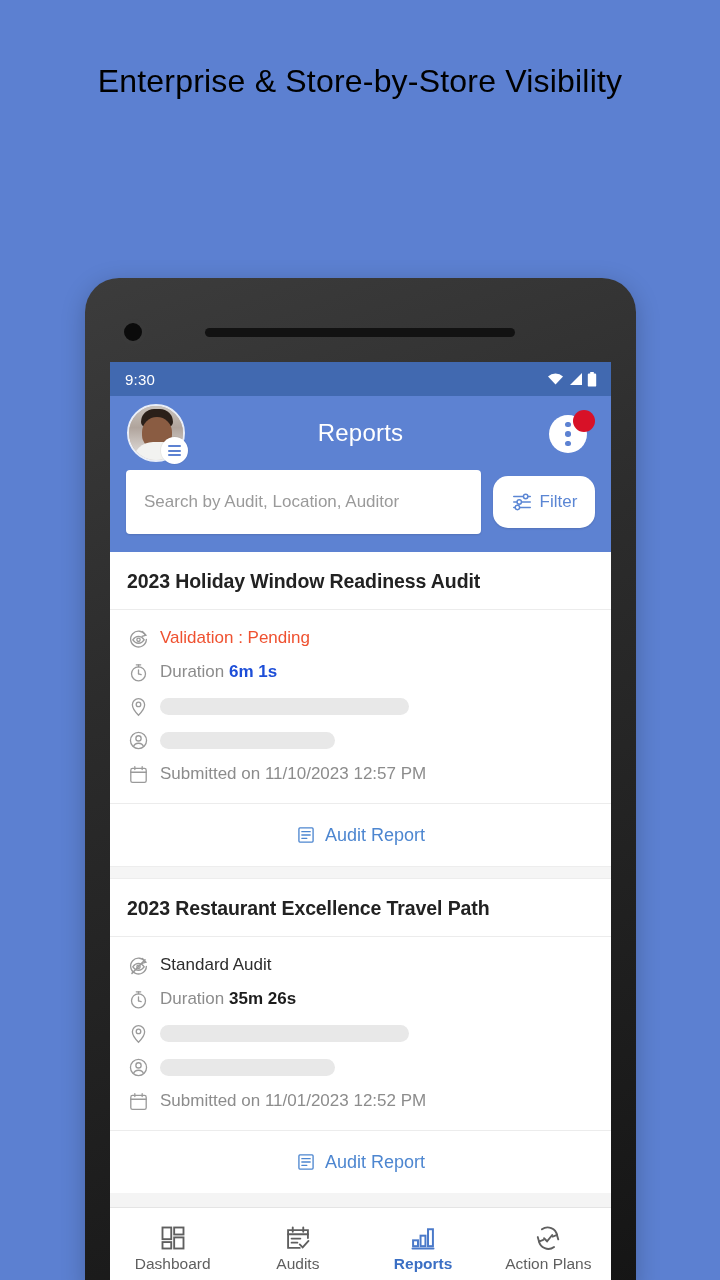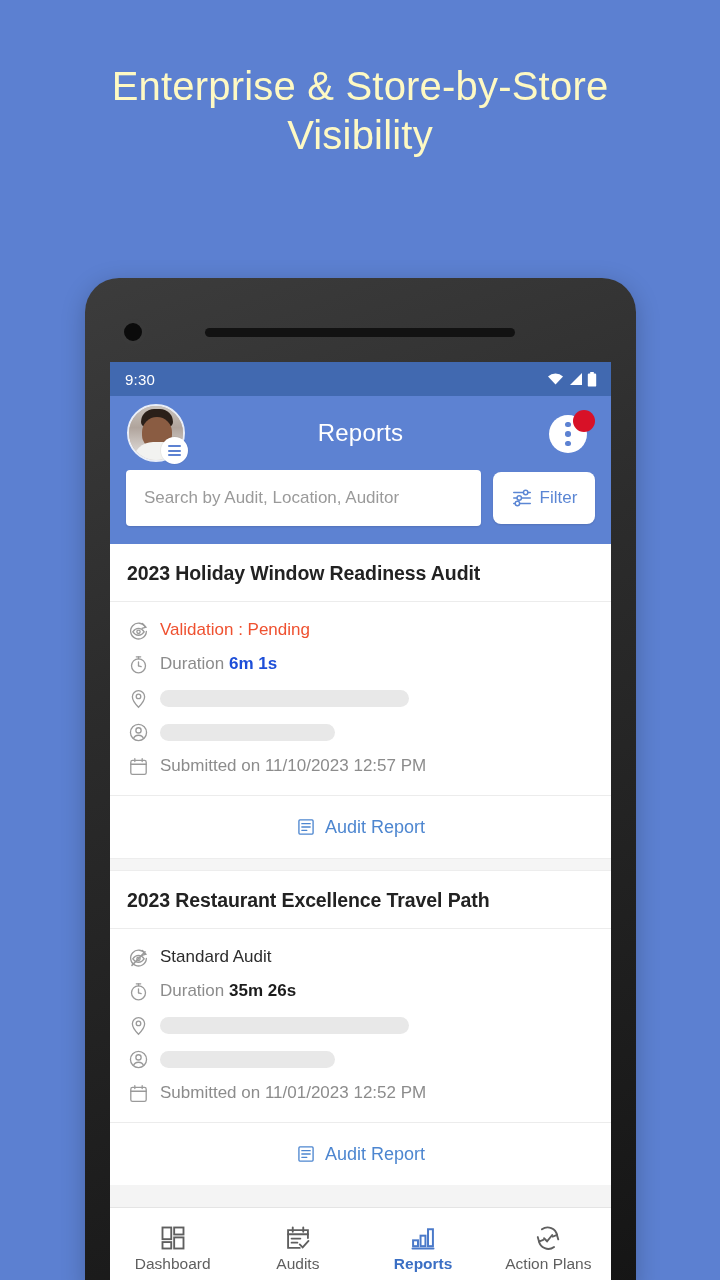--- a/index.html
+++ b/index.html
@@ -8,22 +8,22 @@
     overflow: hidden;
     font-family: "Liberation Sans", sans-serif;
   }
   body { background: #5c80d1; position: relative; }
 
   
   .promo-headline {
     position: absolute;
     top: 62px; left: 0; right: 0;
     text-align: center;
-    color: #fef9c3;
-    font-size: 40px;
+    color: #000000;
+    font-size: 32px;
     line-height: 1.22;
     font-weight: 400;
     letter-spacing: 0.2px;
     padding: 0 70px;
   }
 
   
   .phone-frame {
     position: absolute;
     left: 85px; top: 278px;
@@ -136,31 +136,31 @@
     background: #d81127;
   }
 
   
   .search-row {
     background: #5d82d2;
     padding: 0 16px 18px 16px;
     display: flex; gap: 12px; align-items: center;
   }
   .search-input {
-    flex: 1; height: 56px;
+    flex: 1; height: 64px;
     background: #ffffff; border: none; border-radius: 4px;
     padding: 0 18px;
     font-size: 17px; color: #444;
     font-family: "Liberation Sans", sans-serif;
     box-shadow: 0 1px 2px rgba(0,0,0,.12);
   }
   .search-input::placeholder { color: #9a9a9a; }
   .filter-btn {
     width: 102px; height: 52px;
-    background: #ffffff; border-radius: 8px;
+    background: #ffffff; border-radius: 15px;
     display: flex; align-items: center; justify-content: center; gap: 7px;
     color: #5b86d4; font-size: 17px;
     box-shadow: 0 1px 2px rgba(0,0,0,.12);
     cursor: pointer;
   }
 
   
   .content { background: #f4f4f4; height: 100%; }
   .card { background: #ffffff; }
   .card-title {

